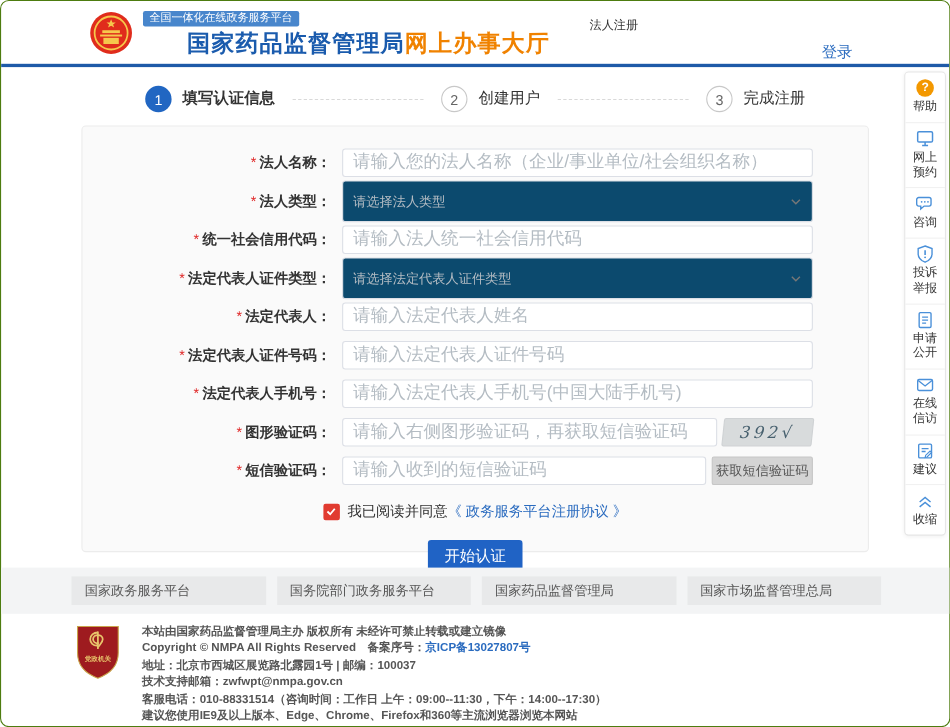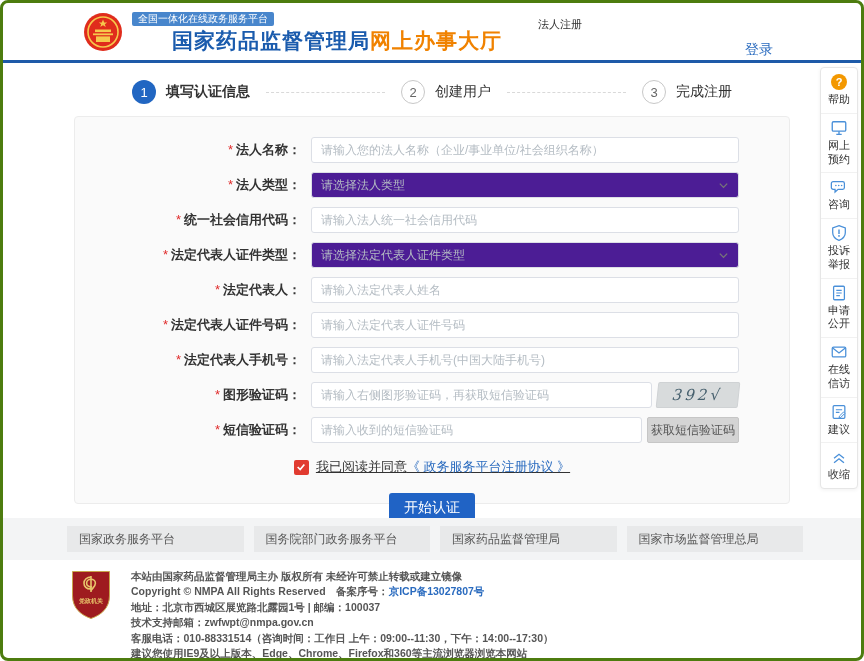--- a/index.html
+++ b/index.html
@@ -1,19 +1,19 @@
 <!DOCTYPE html>
 <html><head>
 <meta charset="utf-8">
 <style>
   * { margin:0; padding:0; box-sizing:border-box; }
   html,body { background:#fff; }
   body { font-family:"Liberation Sans","DejaVu Sans",sans-serif; }
   .page { position:relative; width:864px; height:661px; background:#fff;
-          border:3px solid #4d7c0f; border-radius:8px; overflow:hidden; }
+          border:1px solid #4d7c0f; border-radius:8px; overflow:hidden; }
 
   
   .header { height:60px; display:flex; align-items:center;
             padding:0 88px 0 80px; border-bottom:3px solid #1e5aa8; }
   .logo-wrap { display:flex; align-items:center; cursor:pointer; }
   .logo-text { margin-left:9px; }
   .platform-badge { display:inline-block; background:#4886cc; color:#fff;
     font-size:10px; line-height:14px; padding:0 6px; border-radius:2px; }
   .site-title { font-size:21px; font-weight:bold; letter-spacing:1px; margin-top:1px; white-space:nowrap;margin-left:40px; }
   .site-title .t-blue { color:#1a5bad; }
@@ -34,38 +34,38 @@
 
   
   .card { width:716px; height:388px; margin:12px auto 0; background:#fafafa;
           border:1px solid #ececec; border-radius:4px; padding-top:20px; }
   .frow { display:flex; align-items:center; margin-bottom:9px; height:26px; }
   .frow-label { width:236px; text-align:right; font-size:13px; font-weight:bold;
                 color:#333; padding-right:10px; white-space:nowrap; }
   .req { color:#e02b2b; margin-right:3px; font-weight:normal; }
   .frow-field { width:428px; display:flex; align-items:center; }
   .tinput { width:100%; height:26px; border:1px solid #dcdfe6; border-radius:3px;
-    padding:0 9px; font-size:12px; color:#333; background:#fff; outline:none;
+    padding:0 9px; font-size:16px; color:#333; background:#fff; outline:none;
     font-family:"Liberation Sans","DejaVu Sans",sans-serif; }
   .tinput::placeholder { color:#b4bcc3; }
-  .selbox { width:100%; height:26px; border:1px solid #dcdfe6; border-radius:3px;
-    background:#4c1d95; display:flex; align-items:center; padding:0 9px;
+  .selbox { width:100%; height:38px; border:1px solid #dcdfe6; border-radius:3px;
+    background:#0c4a6e; display:flex; align-items:center; padding:0 9px;
     font-size:12px; color:#b4bcc3; cursor:pointer; }
   .selbox .caret { margin-left:auto; color:#888; display:flex; }
   .captcha-box { width:82px; height:26px; margin-left:5px; flex:none;
     background:#d8dbdc; border:1px solid #cfd2d4; border-radius:2px;
     display:flex; align-items:center; justify-content:center; cursor:pointer;
     font-style:italic; font-size:15px; color:#47606e; letter-spacing:3px;
     font-family:"DejaVu Serif",serif; transform:skewX(-6deg); }
   .sms-btn { width:92px; height:26px; margin-left:5px; flex:none;
     background:#d4d4d4; border:1px solid #c6c6c6; border-radius:2px;
     font-size:12px; color:#555; cursor:pointer; }
 
   .agree-row { margin-top:15px; display:flex; align-items:center;
-               justify-content:center; font-size:13px; color:#333;text-decoration:underline; }
+               justify-content:center; font-size:13px; color:#333; }
   .checkbox { width:15px; height:15px; background:#e13b30; border-radius:2px;
     display:flex; align-items:center; justify-content:center; margin-right:7px;
     cursor:pointer; flex:none; }
   .agree-link { color:#2a6bbf; cursor:pointer; }
   .submit-btn { display:block; margin:17px auto 0; width:86px; height:30px;
     background:#2063c5; color:#fff; border:none; border-radius:3px;
     font-size:14px; cursor:pointer;
     font-family:"Liberation Sans","DejaVu Sans",sans-serif; }
 
   

